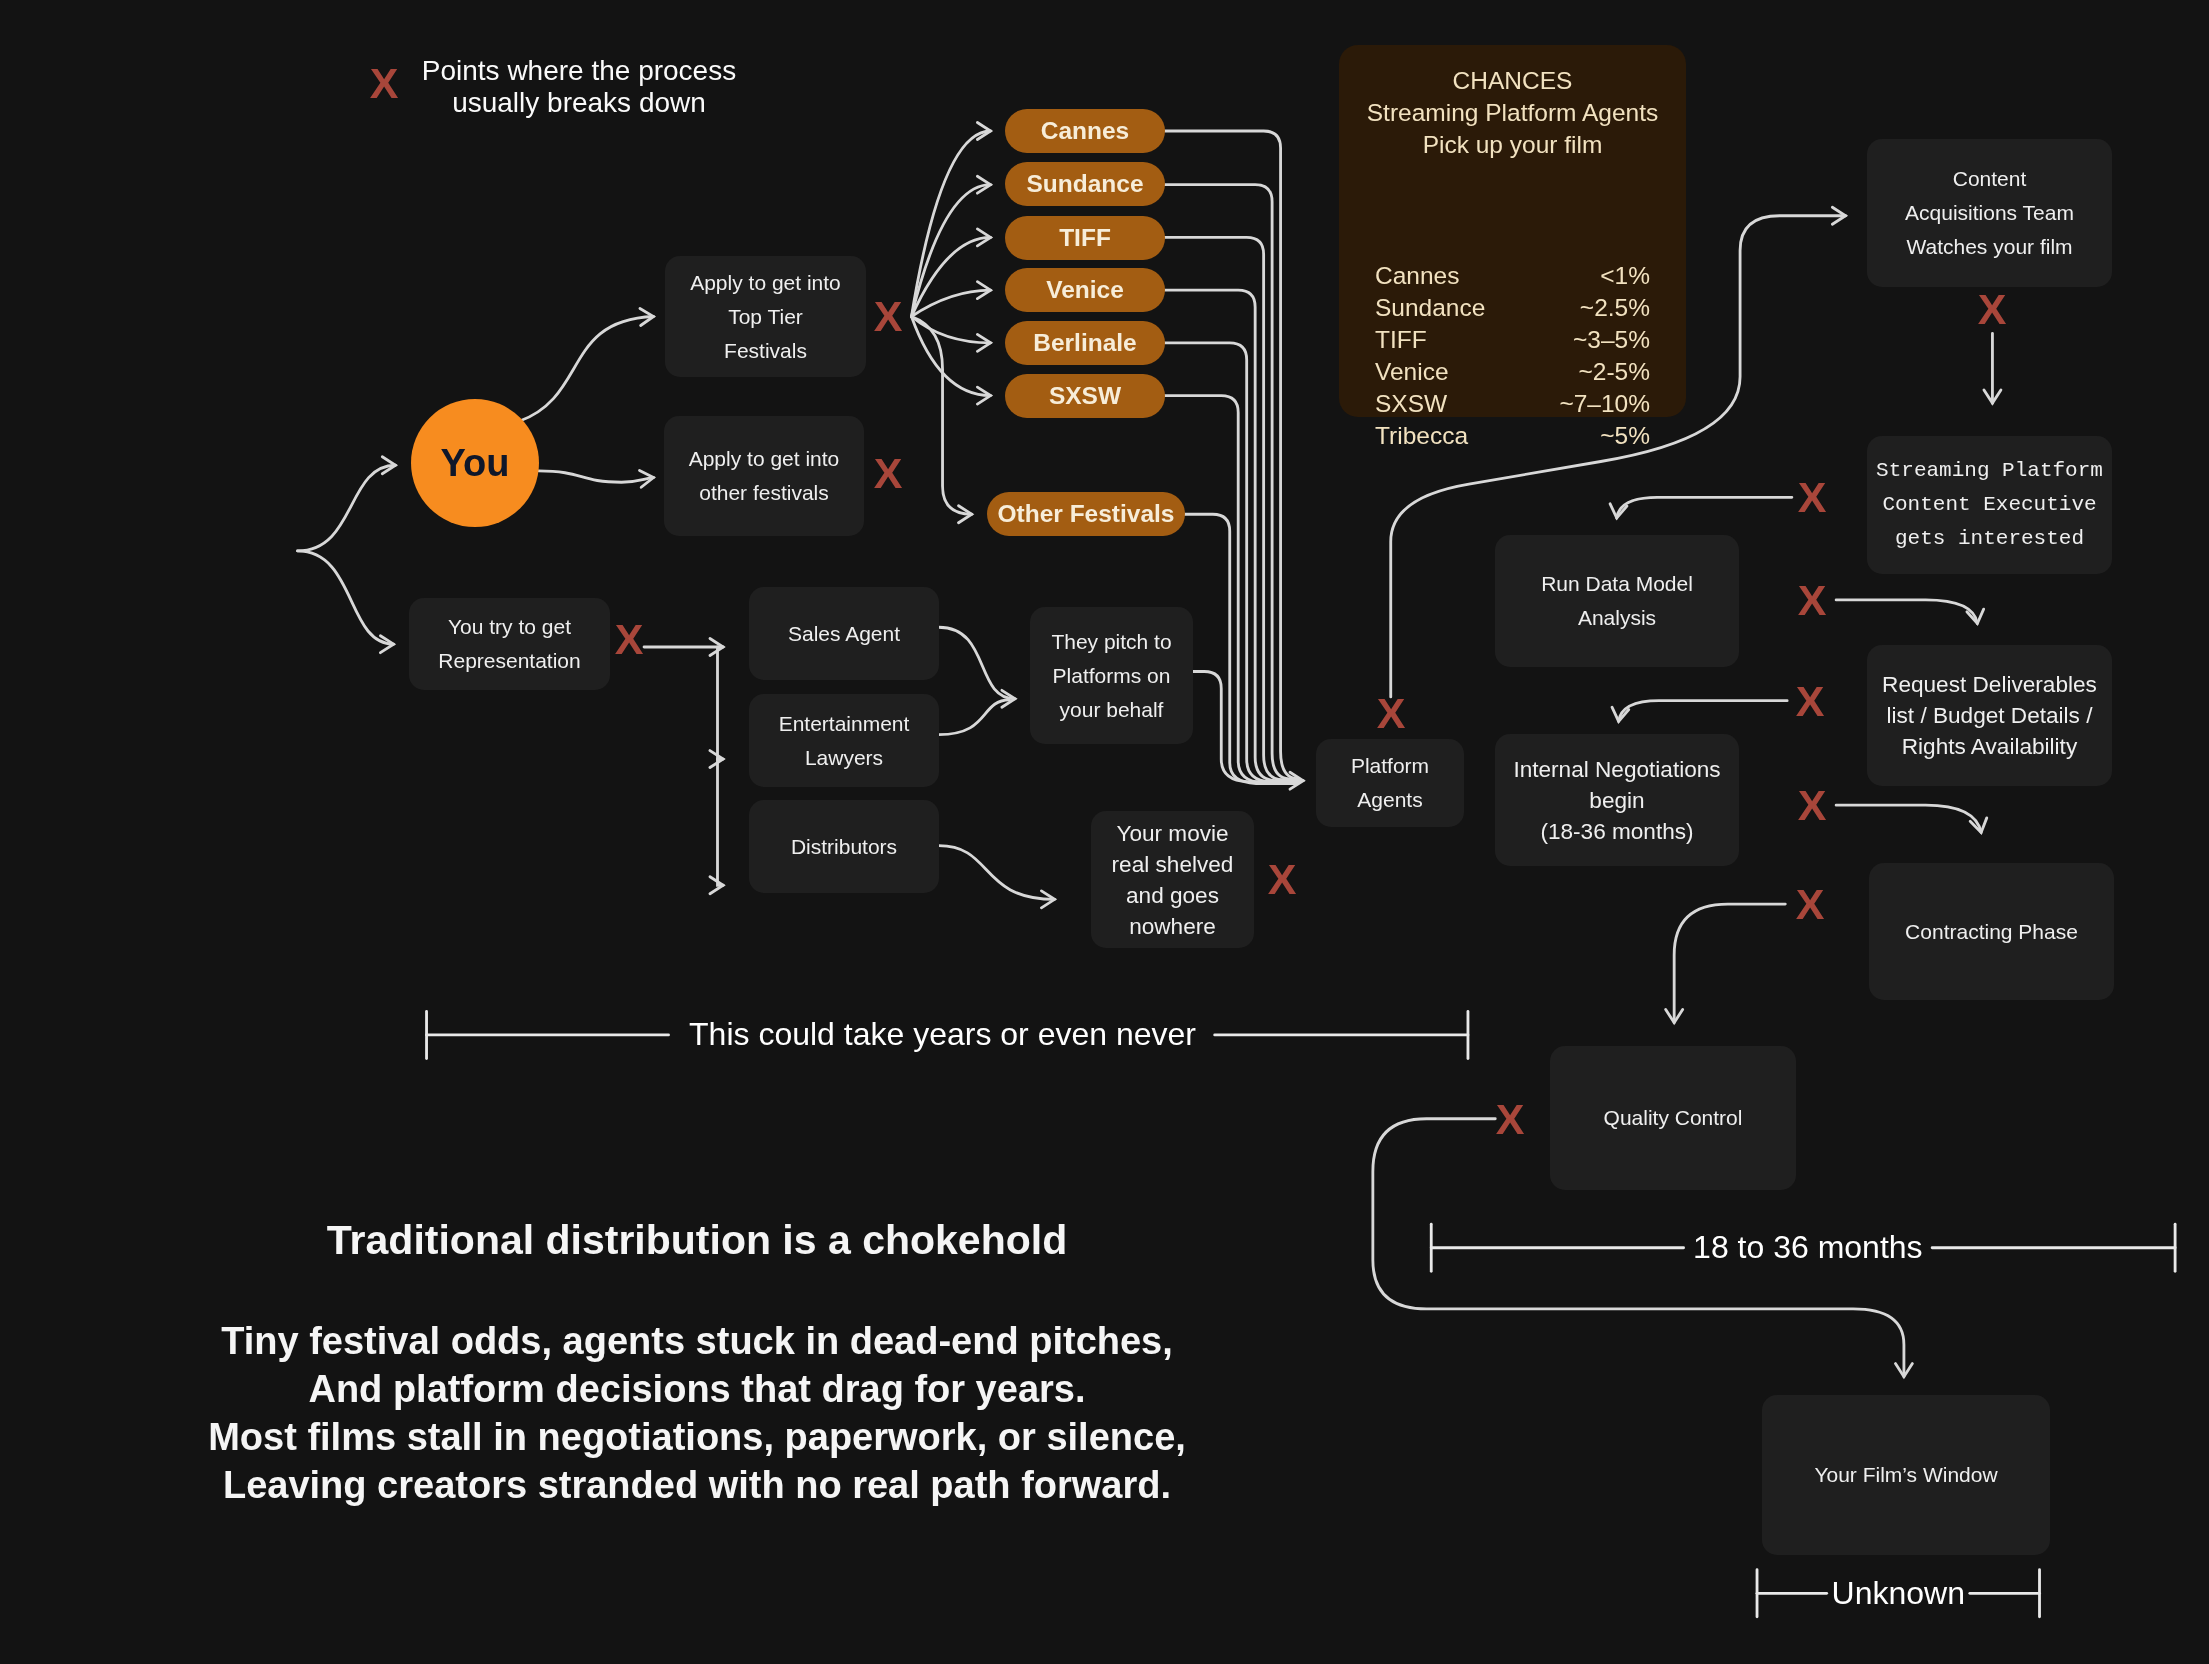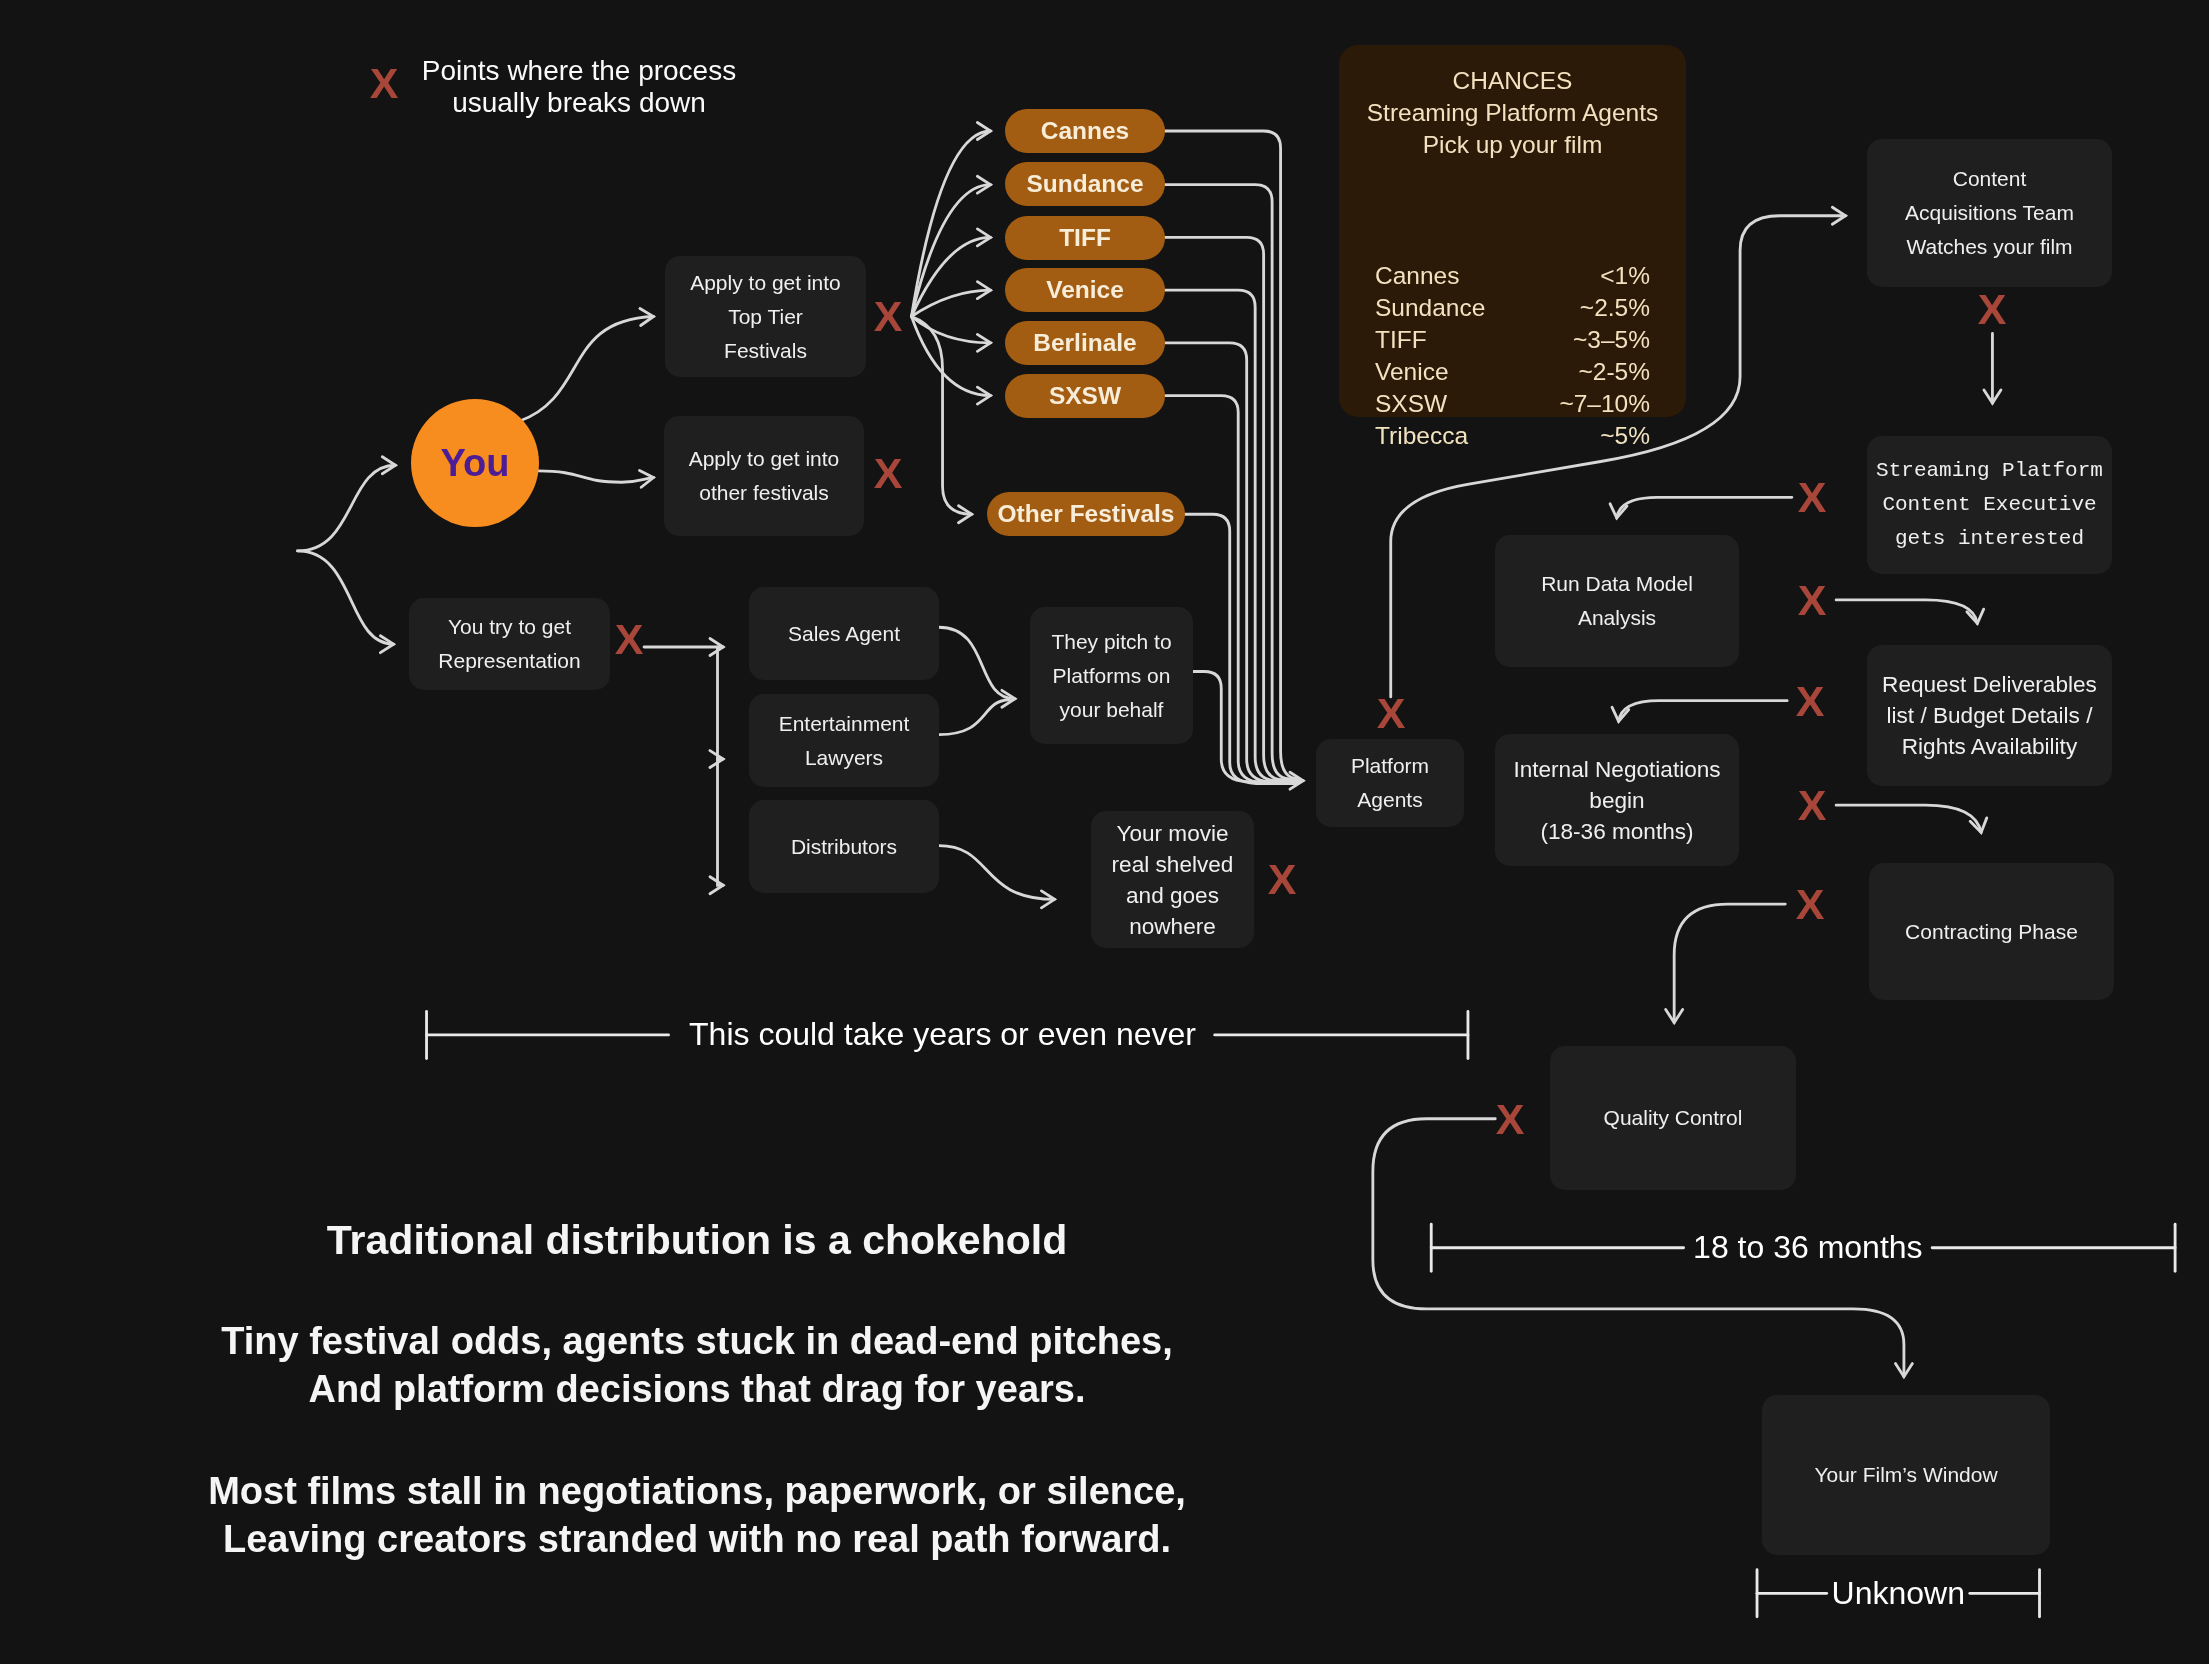--- a/index.html
+++ b/index.html
@@ -8,36 +8,36 @@
   .box{position:absolute;background:#1f1f1f;border-radius:15px;color:#efefef;
        display:flex;align-items:center;justify-content:center;text-align:center;
        white-space:pre-line;font-size:21px;line-height:34px;font-weight:400;}
   .box.sm{font-size:22.6px;line-height:31px;}
   .pill{position:absolute;background:#a35d12;border-radius:24.5px;color:#f7edd9;
         display:flex;align-items:center;justify-content:center;
         font-size:24.5px;font-weight:600;height:44px;width:160px;}
   .xmark{position:absolute;color:#a8463a;font-weight:700;font-size:43px;
          transform:translate(-50%,-50%);line-height:1;}
   #you{position:absolute;left:411px;top:399px;width:128px;height:128px;border-radius:50%;
-       background:#f78c1f;color:#4c1d95;font-weight:700;font-size:38px;
+       background:#f78c1f;color:#0f172a;font-weight:700;font-size:38px;
        display:flex;align-items:center;justify-content:center;}
   #chances{position:absolute;left:1339px;top:45px;width:347px;height:372px;
            background:#2b1a08;border-radius:19px;color:#f2e2c0;font-size:24.5px;}
   #chances .ttl{text-align:center;padding-top:20px;line-height:32px;white-space:pre-line;}
   #chances .rows{position:absolute;left:36px;right:36px;top:215px;}
   #chances .crow{display:flex;justify-content:space-between;line-height:32px;}
   #legend-text{position:absolute;left:403px;top:55px;width:352px;text-align:center;
                color:#fafafa;font-size:28px;line-height:32px;white-space:pre-line;}
   .measure-text{fill:#ffffff;font-size:34px;text-anchor:middle;
                 font-family:"Liberation Sans",sans-serif;}
   #footer{position:absolute;left:0;top:1217px;width:1394px;text-align:center;color:#f5f5f5;}
   #footer .hl{font-size:41px;font-weight:700;line-height:47px;}
   #footer .para{font-size:38px;font-weight:600;line-height:48px;white-space:pre-line;}
   #footer .p1{margin-top:53px;}
-  #footer .p2{margin-top:54px;}
+  #footer .p2{}
   svg{position:absolute;left:0;top:0;}
   svg path{fill:none;stroke:#d8d8d8;stroke-width:3;stroke-linecap:round;}
   svg path.tick{stroke:#e9e9e9;}
 </style>
 </head>
 <body>
 
 <div id="stage">
 
   <svg width="2209" height="1665" viewBox="0 0 2346 1768">

